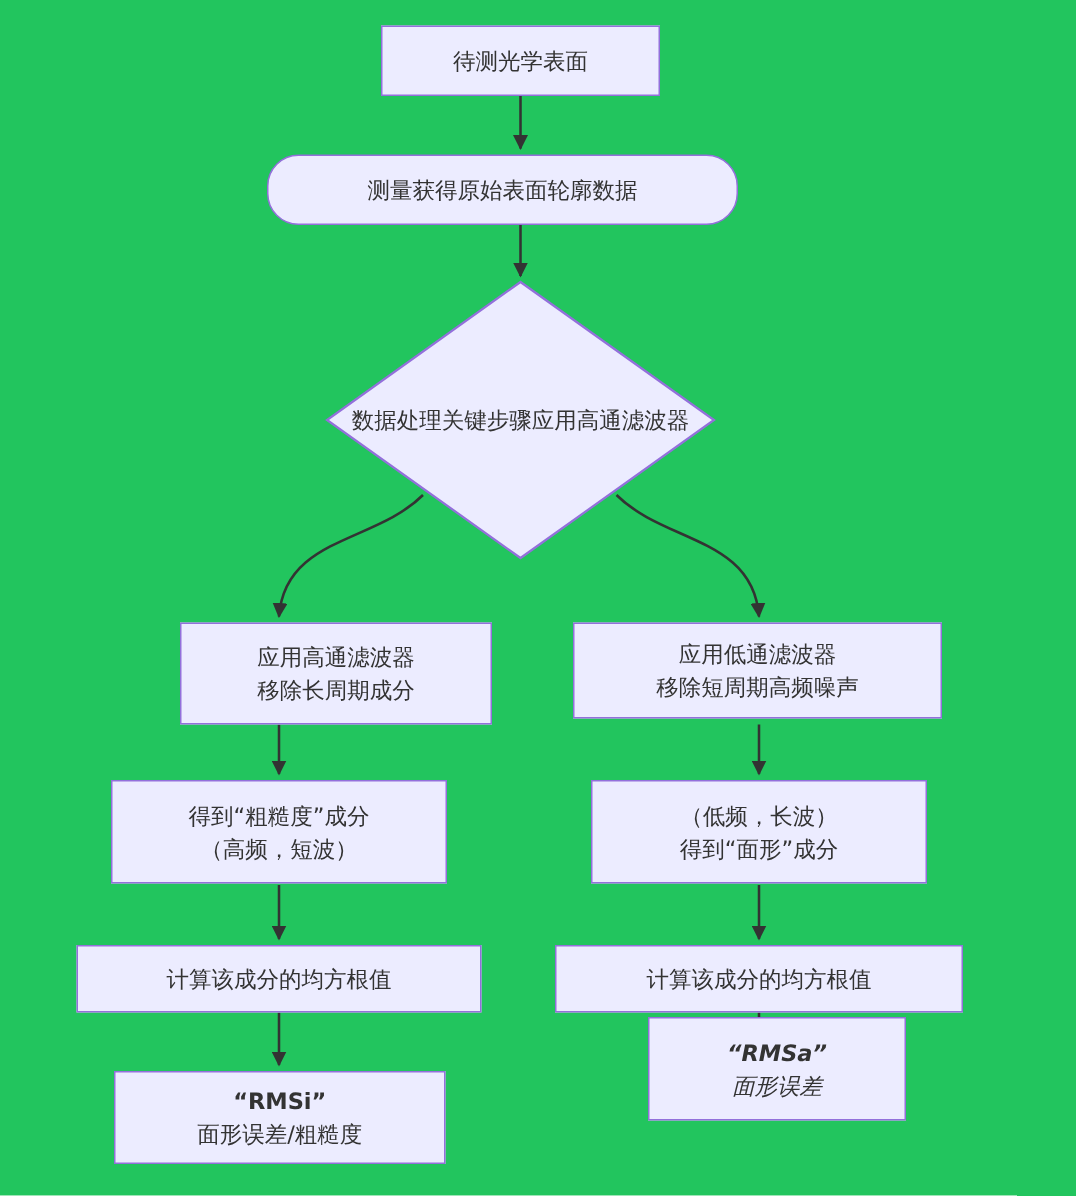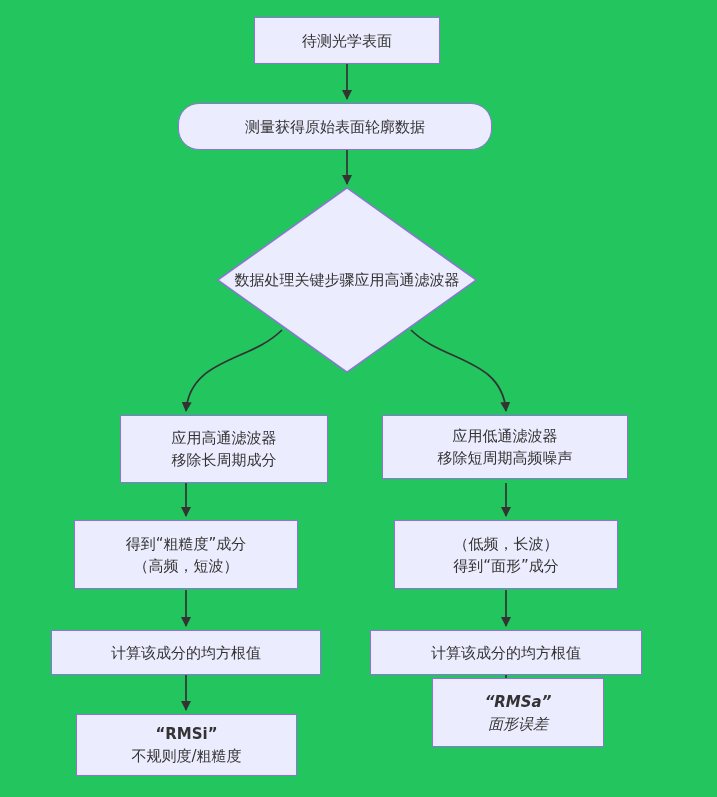--- a/index.html
+++ b/index.html
@@ -115,21 +115,21 @@
     <span>得到“粗糙度”成分</span>
     <span>（高频，短波）</span>
   </div>
 
   <div class="node" id="node-rms-left">
     <span>计算该成分的均方根值</span>
   </div>
 
   <div class="node" id="node-rmsi">
     <span class="rms-line">“RMSi”</span>
-    <span>不规则度/粗糙度</span>
+    <span>面形误差/粗糙度</span>
   </div>
 
   <div class="node" id="node-lowpass">
     <span>应用低通滤波器</span>
     <span>移除短周期高频噪声</span>
   </div>
 
   <div class="node" id="node-figure-comp">
     <span>（低频，长波）</span>
     <span>得到“面形”成分</span>

